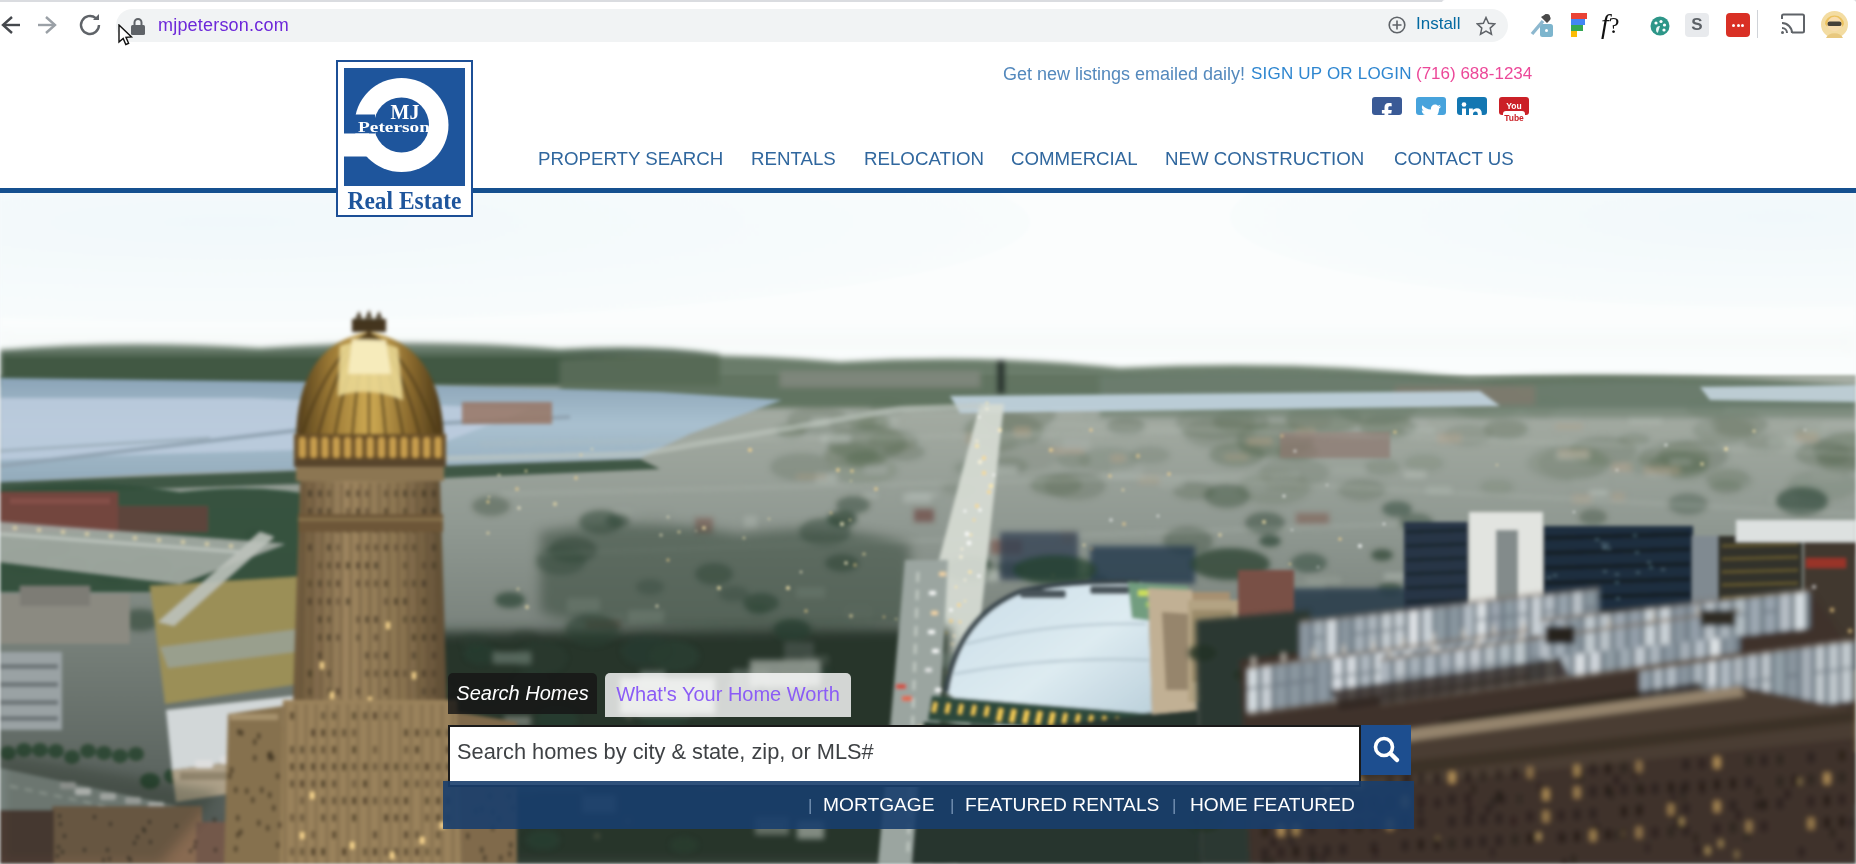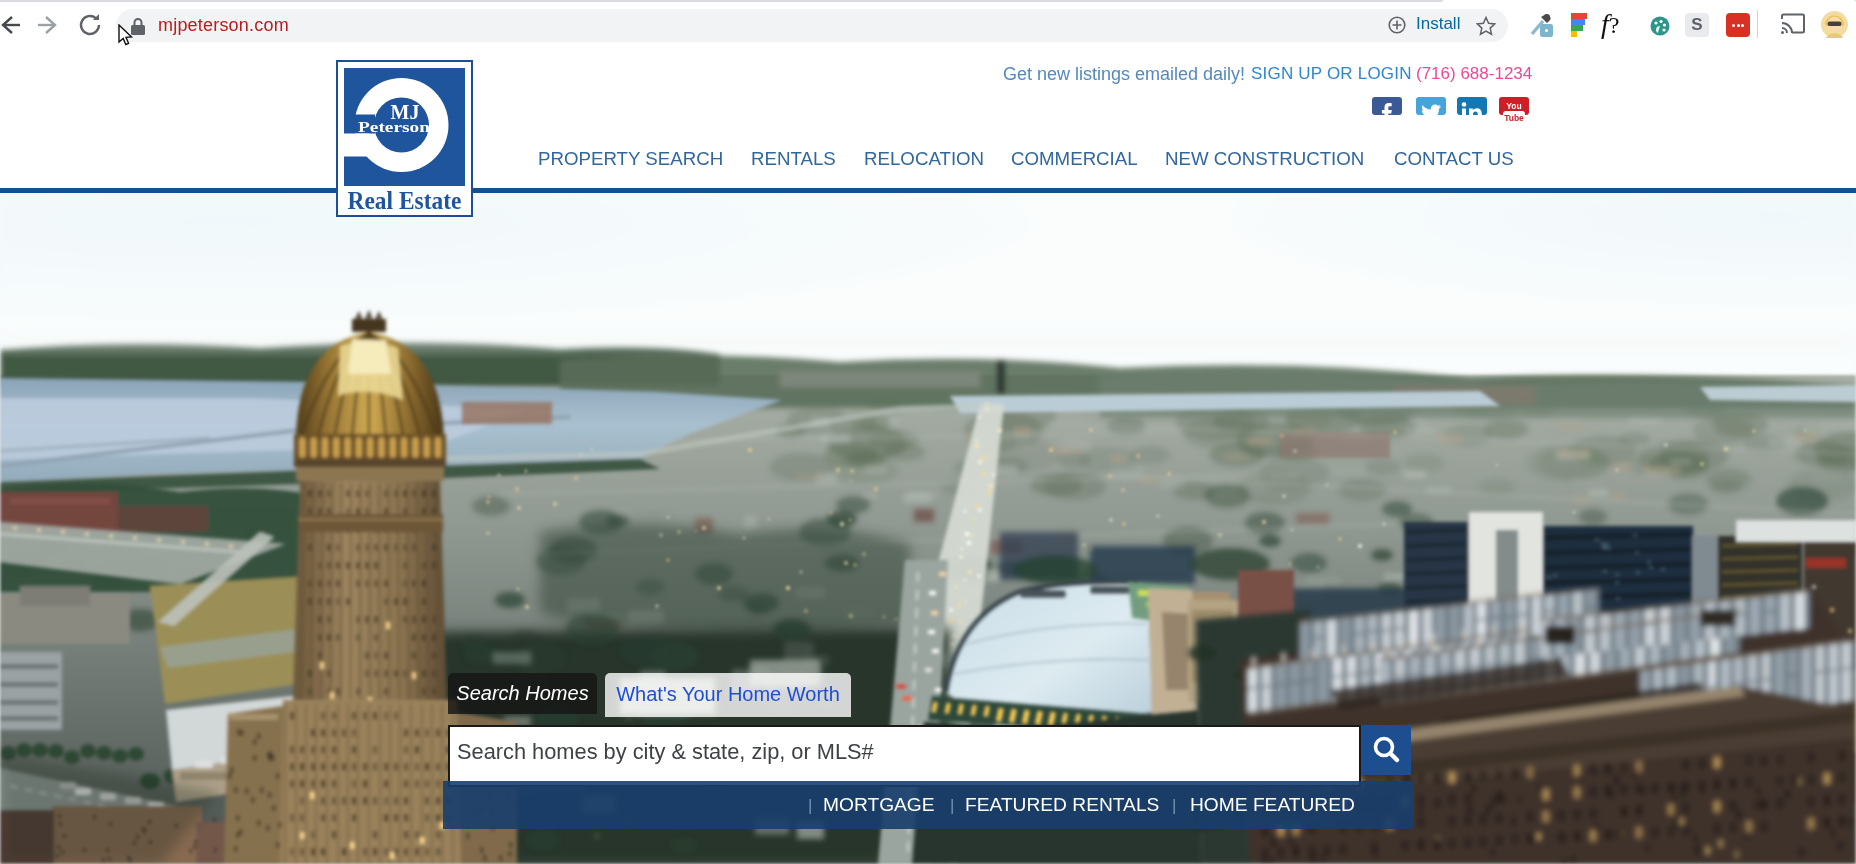--- a/index.html
+++ b/index.html
@@ -4,39 +4,39 @@
 <style>
   html,body{margin:0;padding:0;width:1856px;height:864px;overflow:hidden;background:#fff;
     font-family:"Liberation Sans",sans-serif;}
   .abs{position:absolute;}
   
   #chrome{position:absolute;top:0;left:0;width:1856px;height:49px;background:#fff;}
   #tabstrip{position:absolute;top:0;left:0;width:1856px;height:2px;background:#dadce0;}
   #tabstrip .white{position:absolute;top:0;left:1442px;width:414px;height:3px;background:#fff;border-radius:8px 8px 0 0;}
   #addrbar{position:absolute;top:9px;left:116px;width:1392px;height:33px;border-radius:17px;background:#f1f3f4;}
   .navic{position:absolute;top:10px;}
-  #url{position:absolute;top:15px;left:158px;font-size:18px;color:#b91c1c;letter-spacing:.2px;}
+  #url{position:absolute;top:15px;left:158px;font-size:18px;color:#6d28d9;letter-spacing:.2px;}
   #install{position:absolute;top:14px;left:1416px;font-size:17px;color:#0369a1;}
   
   #hdr{position:absolute;top:49px;left:0;width:1856px;height:144px;background:#fff;}
   #navyrule{position:absolute;top:188px;left:0;width:1856px;height:5px;background:#15508f;}
   #getnew{position:absolute;top:64px;left:1003px;color:#5489bd;font-size:18px;}
   #signup{position:absolute;top:64px;left:1251px;color:#2e86d0;font-size:17px;letter-spacing:.2px;}
   #phone{position:absolute;top:64px;left:1416px;color:#ec4899;font-size:17px;}
   .soc{position:absolute;top:97px;width:30px;height:18px;border-radius:3px;}
   #nav{position:absolute;top:148px;left:538px;font-size:18.7px;color:#30679e;}
   #nav span{position:absolute;top:0;white-space:nowrap;}
   
   #logobox{position:absolute;top:60px;left:336px;width:137px;height:157px;background:#fff;border:2px solid #1c4f96;box-sizing:border-box;z-index:5;}
   
   #hero{position:absolute;top:192px;left:0;width:1856px;height:672px;overflow:hidden;background:#f6fafb;}
   #hero svg{filter:blur(1.5px) saturate(.93);}
   
   #tab1{position:absolute;top:673px;left:448px;width:149px;height:41px;background:rgba(22,22,22,.82);border-radius:5px 5px 0 0;color:#fff;font-size:20px;line-height:41px;text-align:center;z-index:10;font-style:italic;}
-  #tab2{position:absolute;top:673px;left:605px;width:246px;height:44px;background:rgba(255,255,255,.8);border-radius:5px 5px 0 0;color:#1d4ed8;font-size:20px;line-height:42px;text-align:center;z-index:10;}
+  #tab2{position:absolute;top:673px;left:605px;width:246px;height:44px;background:rgba(255,255,255,.8);border-radius:5px 5px 0 0;color:#8b5cf6;font-size:20px;line-height:42px;text-align:center;z-index:10;}
   #searchbox{position:absolute;top:725px;left:448px;width:913px;height:62px;background:#fff;border:2px solid #1a1a1a;box-sizing:border-box;z-index:10;}
   #searchbox span{position:absolute;top:12px;left:7px;font-size:21.8px;color:#3f4245;}
   #searchbtn{position:absolute;top:725px;left:1361px;width:50px;height:50px;background:#1d4e8f;z-index:10;}
   #bluebar{position:absolute;top:781px;left:443px;width:971px;height:48px;background:rgba(24,62,109,.9);z-index:10;color:#fff;font-size:19.2px;}
   #bluebar span{position:absolute;top:13px;white-space:nowrap;}
   #bluebar .sep{color:rgba(190,215,240,.55);font-size:17px;top:15px;}
 </style>
 </head>
 <body>
 

